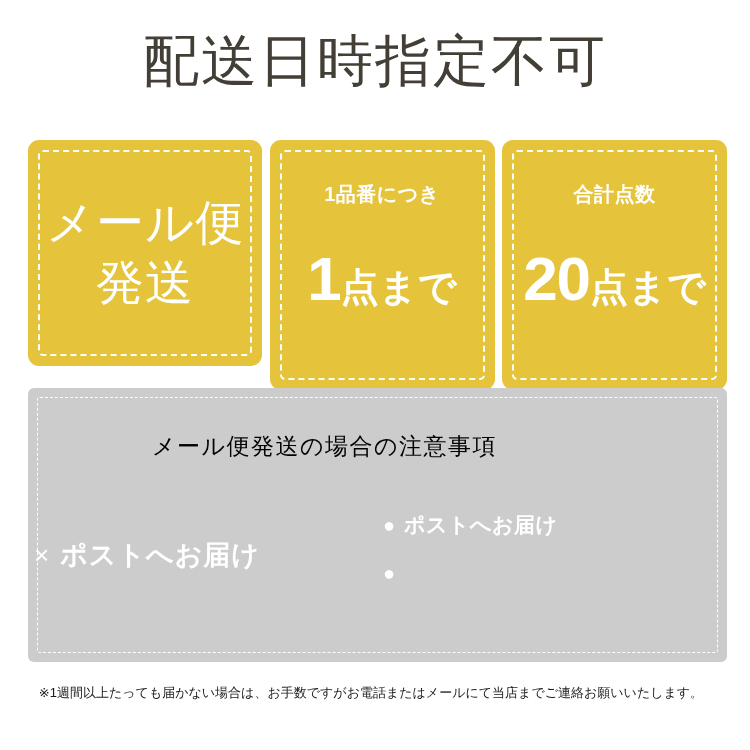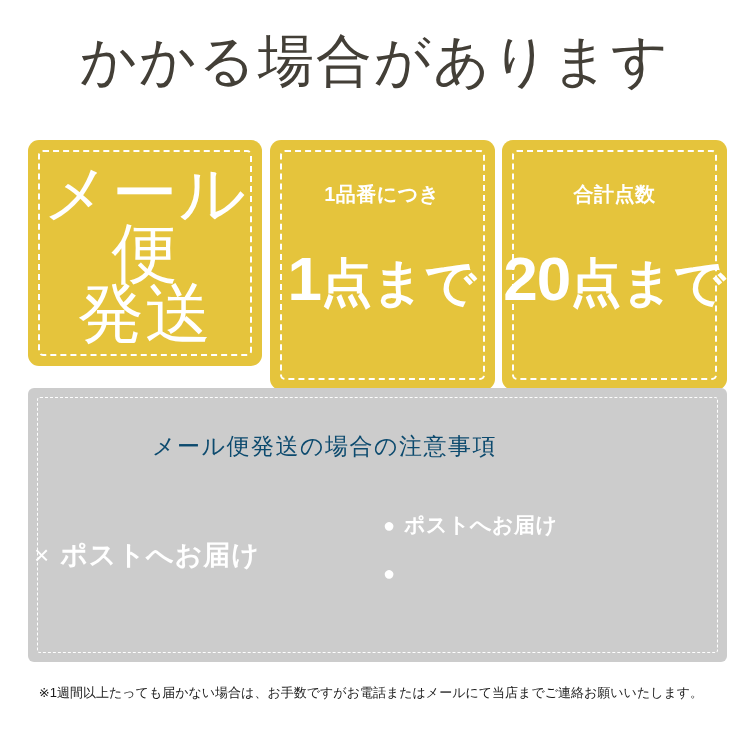--- a/index.html
+++ b/index.html
@@ -68,21 +68,21 @@
     right: 10px;
     bottom: 10px;
     border: 2px dashed #ffffff;
     border-radius: 5px;
     pointer-events: none;
   }
 
   .card-main-text {
     position: relative;
     z-index: 2;
-    font-size: 66px;
+    font-size: 48px;
     line-height: 60px;
     font-weight: 400;
     text-align: center;
     letter-spacing: 1px;
   }
 
   .card-heading {
     position: relative;
     z-index: 2;
     margin-top: 42px;
@@ -102,21 +102,21 @@
     justify-content: center;
     white-space: nowrap;
   }
   .card-value .num {
     font-size: 62px;
     line-height: 62px;
     font-weight: 700;
     letter-spacing: -1px;
   }
   .card-value .unit {
-    font-size: 51px;
+    font-size: 38px;
     line-height: 38px;
     font-weight: 700;
     letter-spacing: 0px;
   }
 
   
   .notice-box {
     position: absolute;
     left: 28px;
     top: 388px;
@@ -136,21 +136,21 @@
     border-radius: 3px;
     pointer-events: none;
   }
 
   .notice-heading {
     position: absolute;
     left: 0;
     top: 44px;
     width: 593px;
     text-align: center;
-    color: #0c4a6e;
+    color: #000000;
     font-size: 23px;
     line-height: 28px;
     letter-spacing: 1.5px;
     font-weight: 400;
   }
 
   .notice-left {
     position: absolute;
     left: 34px;
     top: 538px;
@@ -207,21 +207,21 @@
     font-weight: 400;
     letter-spacing: 0px;
     white-space: nowrap;
   }
 </style>
 </head>
 <body>
 
 <div class="page">
 
-  <div class="page-title">かかる場合があります</div>
+  <div class="page-title">配送日時指定不可</div>
 
   <div class="cards">
 
     <div class="card card-wide">
       <span class="dash"></span>
       <div class="card-main-text" style="white-space: pre-line;">メール便
 発送</div>
     </div>
 
     <div class="card card-narrow">

